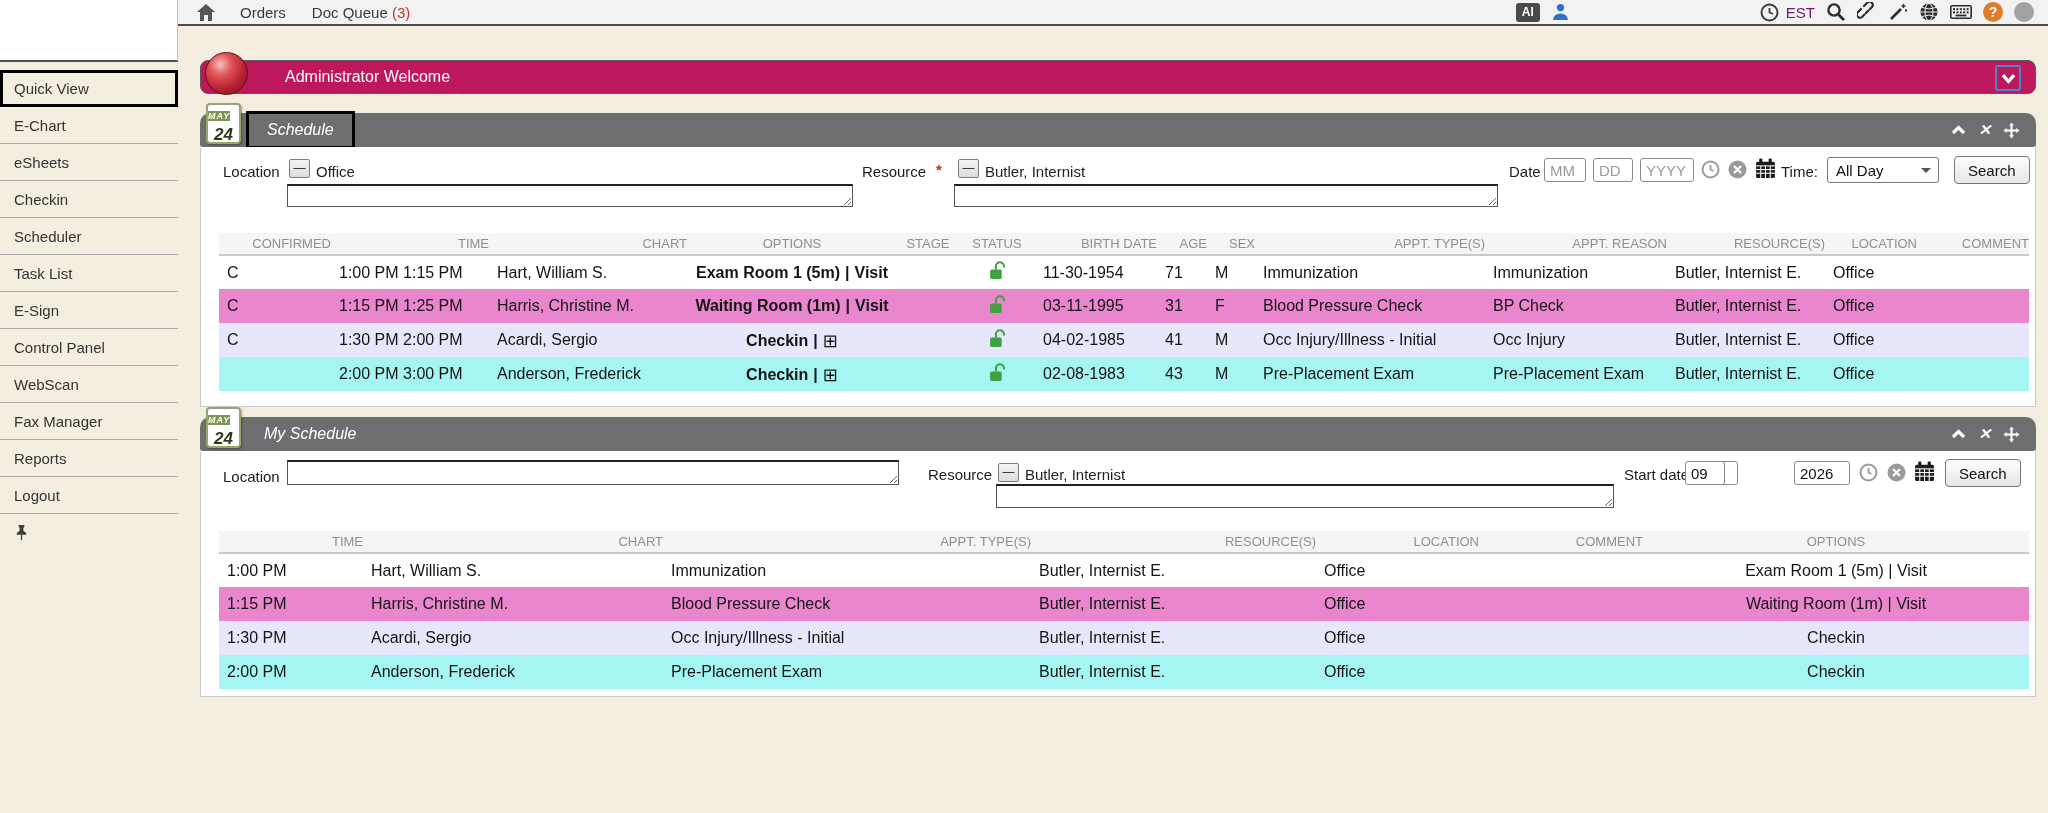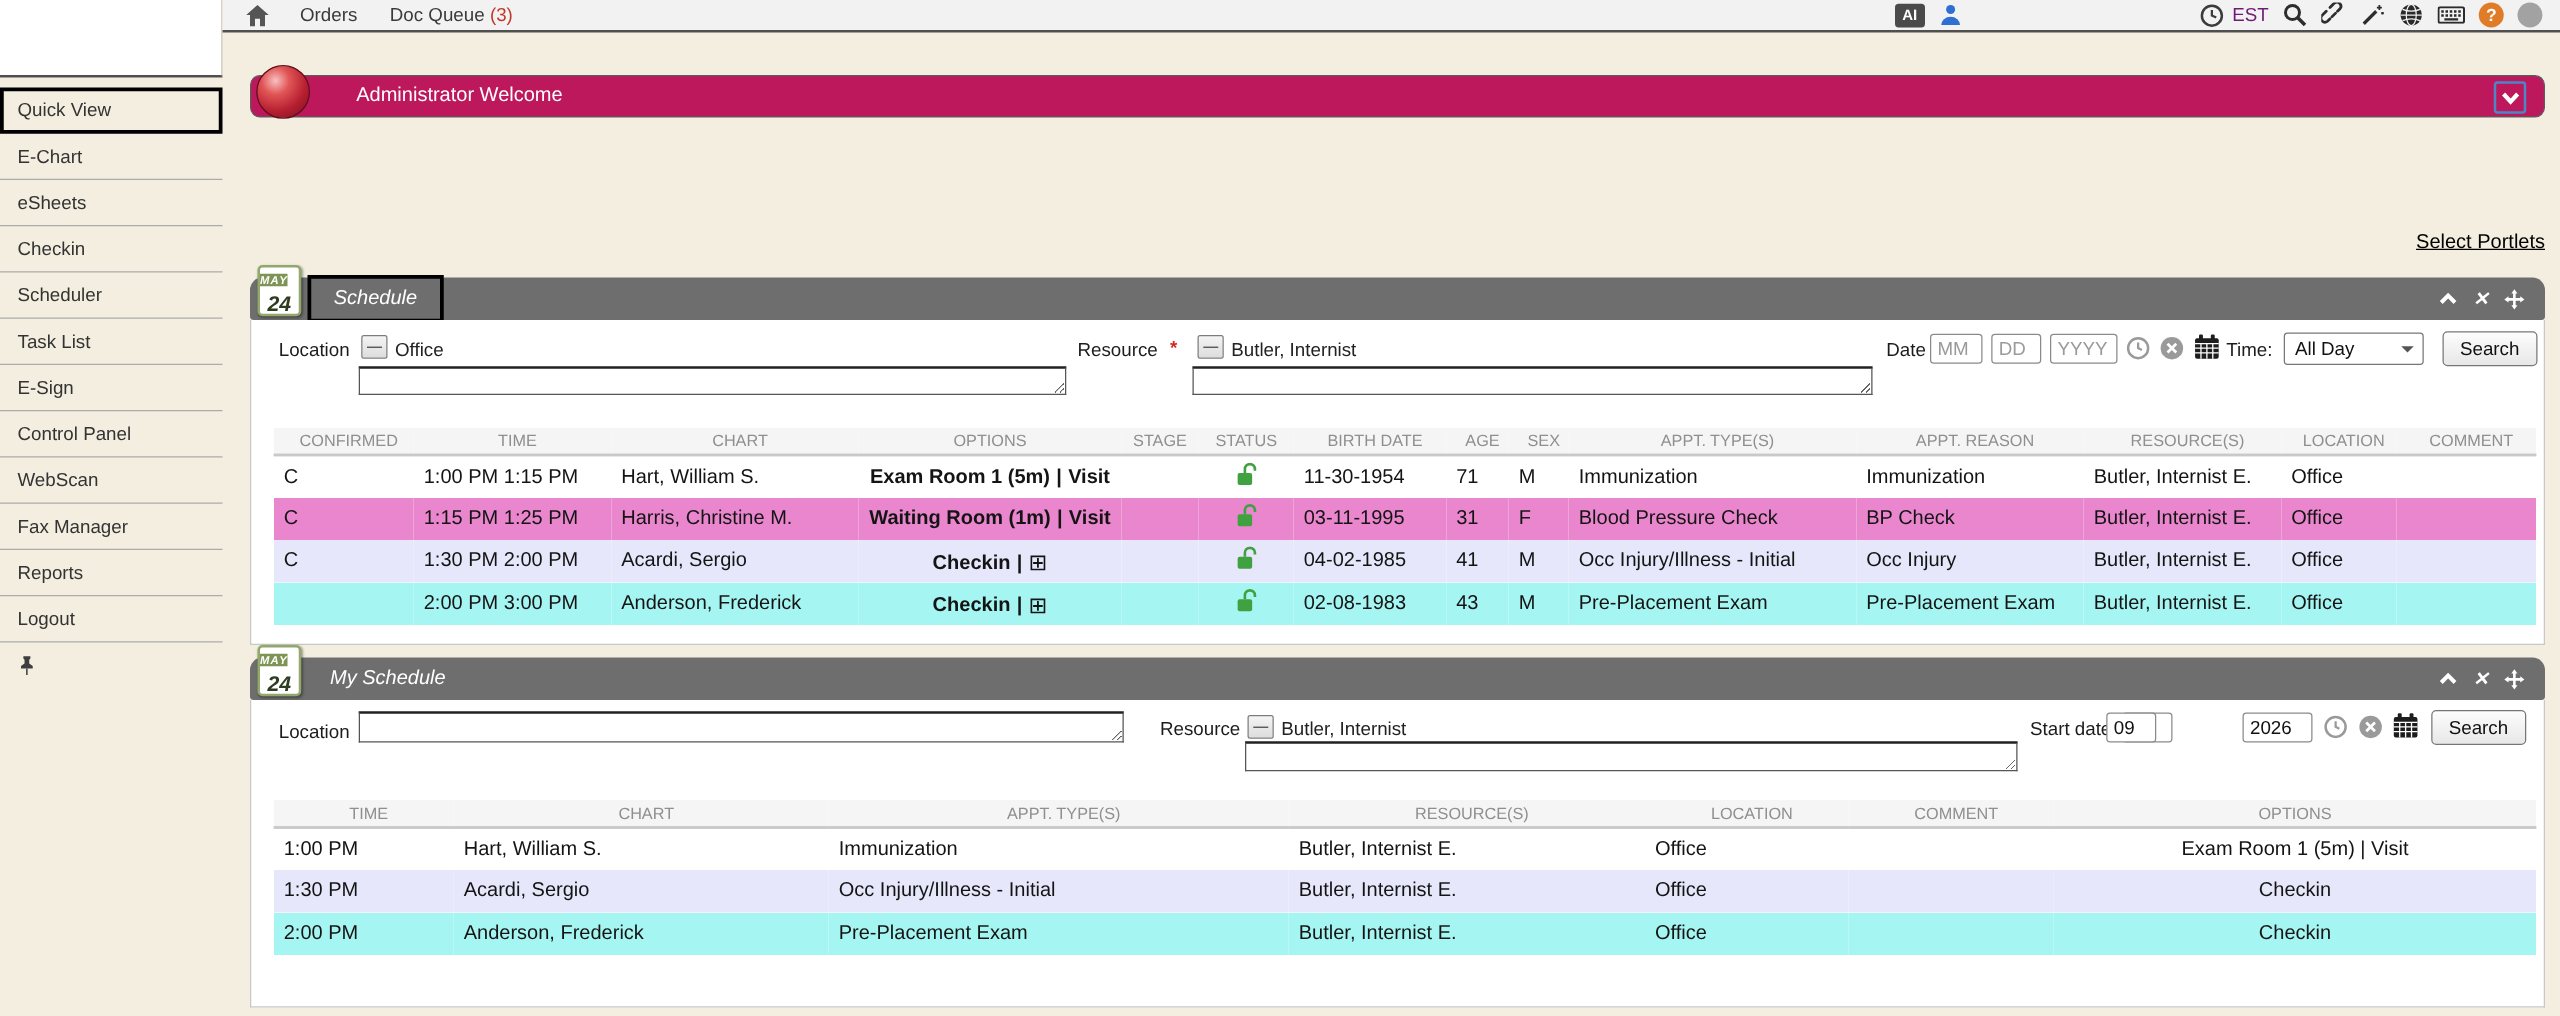--- a/index.html
+++ b/index.html
@@ -128,21 +128,21 @@
   }
   .search-btn{
     height:28px; border:1px solid #767676; border-radius:4px;
     background:linear-gradient(#fdfdfd,#e7e7e7); font-size:15px; padding:2px 13px;
     cursor:pointer; font-family:"Liberation Sans",sans-serif; color:#111;
   }
   
   table.grid{ border-collapse:collapse; table-layout:fixed; margin-left:18px; width:1810px; }
   table.grid th{
     height:22px; background:#f5f5f5; border-bottom:2px solid #c9c9c9;
-    font-size:13px; font-weight:normal; color:#8f8f8f; text-align:center; padding-left:8px;
+    font-size:13px; font-weight:normal; color:#8f8f8f; text-align:right; padding-left:8px;
     white-space:nowrap; overflow:hidden;
   }
   table.grid th.ctr{ text-align:center; padding-left:0; }
   table.grid td{
     height:34px; font-size:16px; color:#141414; padding-left:8px;
     white-space:nowrap; overflow:hidden; vertical-align:middle;
   }
   table.grid td.ctr{ text-align:center; padding-left:0; }
   tr.row-white{ background:#ffffff; }
   tr.row-pink{ background:#ea86cd; }
@@ -295,23 +295,20 @@
   <div class="welcome-bar">
     <span class="red-ball"></span>
     <span>Administrator Welcome</span>
     <span class="welcome-toggle">
       <svg width="15" height="11" viewBox="0 0 16 11">
           <polyline points="2,2 8,8.5 14,2" fill="none" stroke="#fff" stroke-width="3.6"></polyline>
         </svg>
     </span>
   </div>
 
-  <div class="portlets-row">
-    <span class="portlets-link">Select Portlets</span>
-  </div>
 
   <div class="portlet first">
     <div class="portlet-header">
       <span class="cal-icon">
         <span class="cal-top">MAY</span>
         <span class="cal-day" style="display:block;">24</span>
       </span>
       <span class="focus-box">
         <span>Schedule</span>
       </span>
@@ -606,20 +603,29 @@
         <tbody>
           <tr class="row-white">
             <td>1:00 PM</td>
             <td>Hart, William S.</td>
             <td>Immunization</td>
             <td>Butler, Internist E.</td>
             <td>Office</td>
             <td></td>
             <td class="ctr">Exam Room 1 (5m) | Visit</td>
           </tr>
+          <tr class="row-pink">
+            <td>1:15 PM</td>
+            <td>Harris, Christine M.</td>
+            <td>Blood Pressure Check</td>
+            <td>Butler, Internist E.</td>
+            <td>Office</td>
+            <td></td>
+            <td class="ctr">Waiting Room (1m) | Visit</td>
+          </tr>
           <tr class="row-lav">
             <td>1:30 PM</td>
             <td>Acardi, Sergio</td>
             <td>Occ Injury/Illness - Initial</td>
             <td>Butler, Internist E.</td>
             <td>Office</td>
             <td></td>
             <td class="ctr">Checkin</td>
           </tr>
           <tr class="row-cyan">

